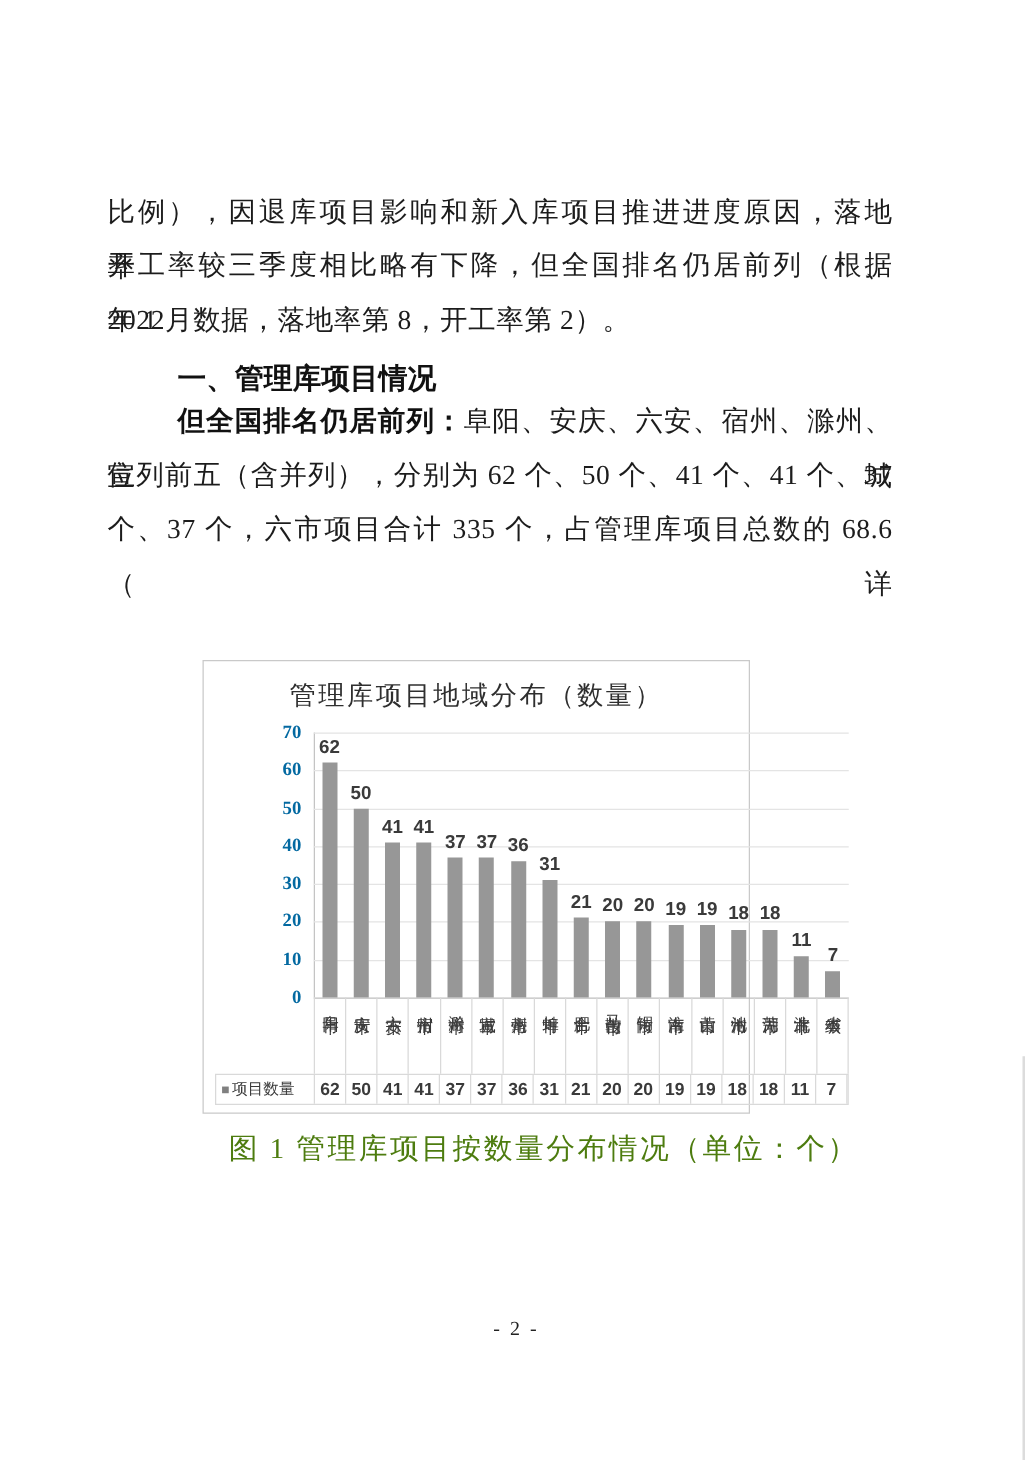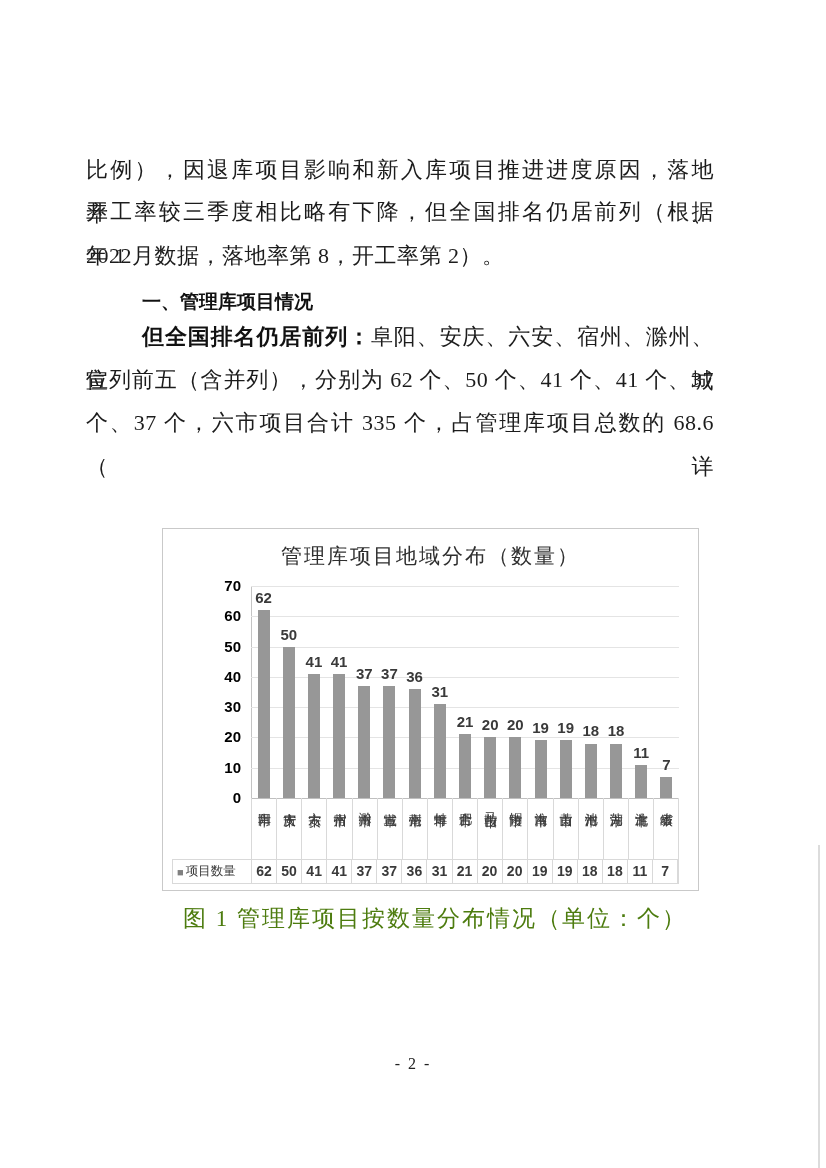--- a/index.html
+++ b/index.html
@@ -29,36 +29,36 @@
     text-align: justify;
     text-align-last: justify;
   }
   .indent { text-indent: 56px; }
   .heading-line {
     position: absolute;
     left: 86px;
     width: 628px;
     height: 44px;
     line-height: 44px;
-    font-size: 19px;
+    font-size: 23px;
     font-weight: bold;
     font-family: "Liberation Sans", "DejaVu Sans", sans-serif;
     color: #111;
   }
   .bold-lead {
     font-weight: bold;
     font-family: "Liberation Sans", "DejaVu Sans", sans-serif;
     color: #111;
   }
   
   .chart-box {
     position: absolute;
     left: 162px;
     top: 528px;
-    width: 537px;
+    width: 438px;
     height: 363px;
     background: #fff;
     border: 1px solid #c9c9c9;
   }
   .chart-title {
     position: absolute;
     top: 13px;
     left: 0;
     width: 100%;
     text-align: center;
@@ -95,24 +95,24 @@
     top: 269px;
     width: 428px;
     height: 1px;
     background: #bfbfbf;
   }
   .ylab {
     position: absolute;
     left: 26px;
     width: 52px;
     text-align: right;
-    font-family: Liberation Sans, sans-serif;
+    font-family: Liberation Serif, serif;
     font-size: 15px;
     font-weight: 600;
-    color: #000000;
+    color: #0369a1;
     line-height: 20px;
   }
   .bar {
     position: absolute;
     bottom: 0;
     width: 12px;
     background: #979797;
   }
   .vlabel {
     position: absolute;

